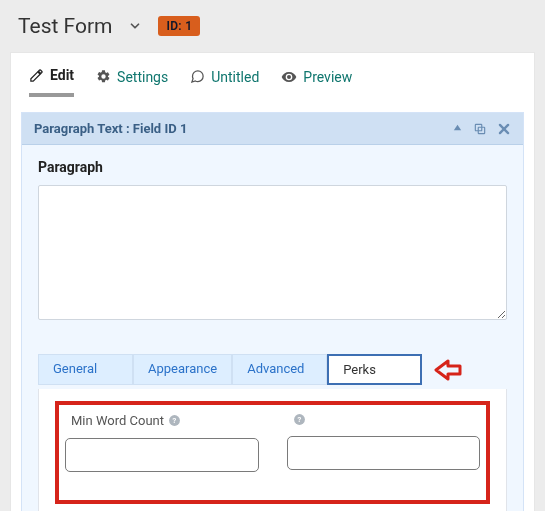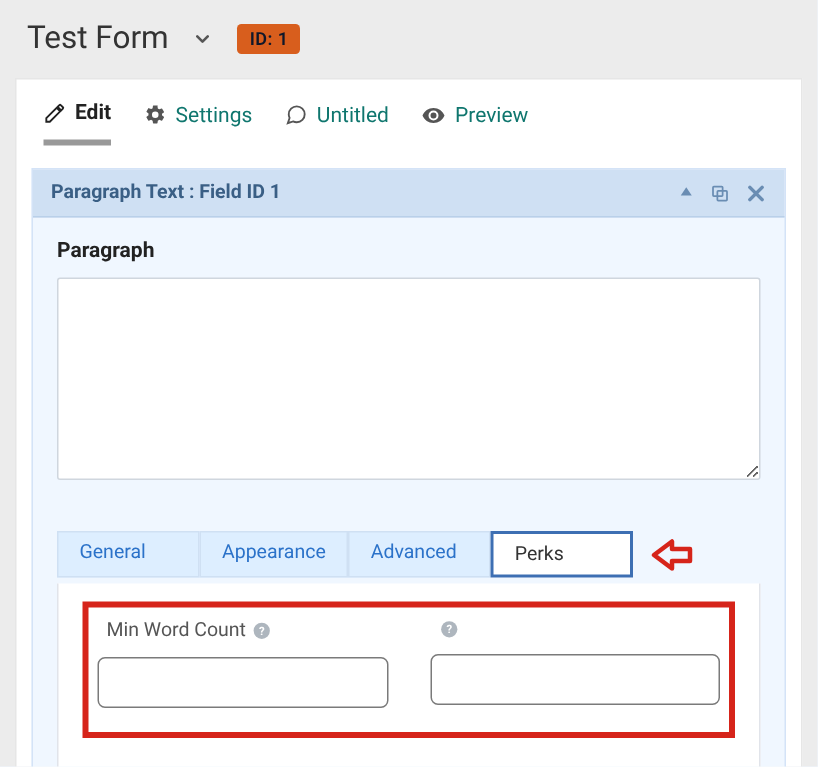--- a/index.html
+++ b/index.html
@@ -18,21 +18,21 @@
   .field-header-actions { display: flex; gap: 10px; color: #6a8db3; }
   .field-body { padding: 14px 16px 12px 16px; }
   .field-label { font-weight: 700; color: #222; font-size: 14px; margin-bottom: 10px; display: block; }
   .paragraph-area { width: 100%; height: 135px; border: 1px solid #cfd6de; background: #fff; border-radius: 2px; resize: both; padding: 6px; font-size: 13px; }
   .subtabs-wrap { padding: 18px 16px 4px 16px; display: flex; align-items: center; gap: 6px; }
   .subtabs { display: flex; gap: 0; }
   .subtab { min-width: 95px; padding: 6px 14px; font-size: 13px; color: #2b72c9; background: #def; border: 1px solid #cfe0f3; cursor: pointer; text-align: left; }
   .subtab.active { background: #fff; color: #333; border: 2px solid #3d6fb3; }
   .arrow-annot { margin-left: 6px; display: inline-flex; }
   .subtab-content { margin: 0 16px 0 16px; background: #fff; border: 1px solid #e1e4ea; border-top: none; padding: 12px 16px 26px 16px; }
-  .highlight-box { border: 4px solid #d6241a; padding: 8px 6px 16px 6px; display: flex; gap: 28px; }
+  .highlight-box { border: 4px solid #d6241a; padding: 8px 6px 28px 6px; display: flex; gap: 28px; }
   .form-col { flex: 1; display: flex; flex-direction: column; gap: 10px; }
   .form-label { font-size: 13px; color: #555; display: flex; align-items: center; gap: 4px; padding-left: 6px; }
   .help-q { color: #aeb6be; display: inline-flex; }
   .text-input { width: 100%; height: 34px; border: 1px solid #7a7a7a; border-radius: 5px; background: #fff; padding: 4px 8px; font-size: 13px; }
   svg { display: block; }
 </style>
 </head>
 <body>
 
 <div class="page-header">

